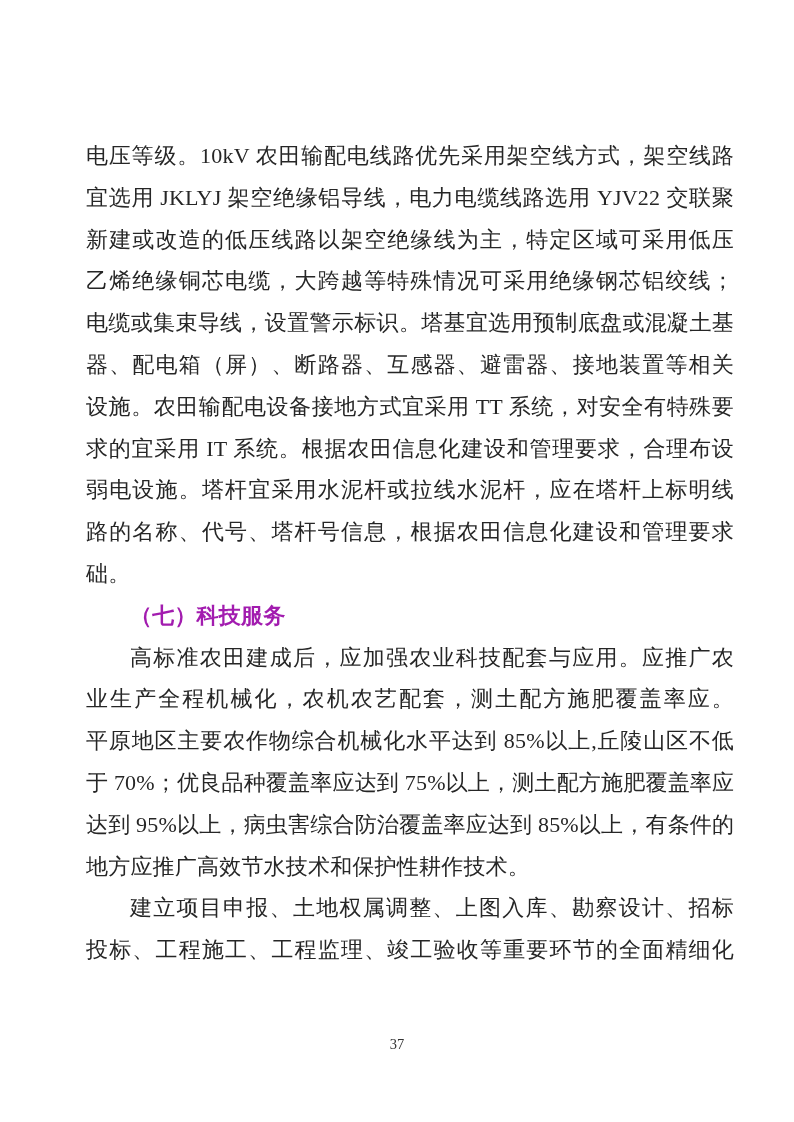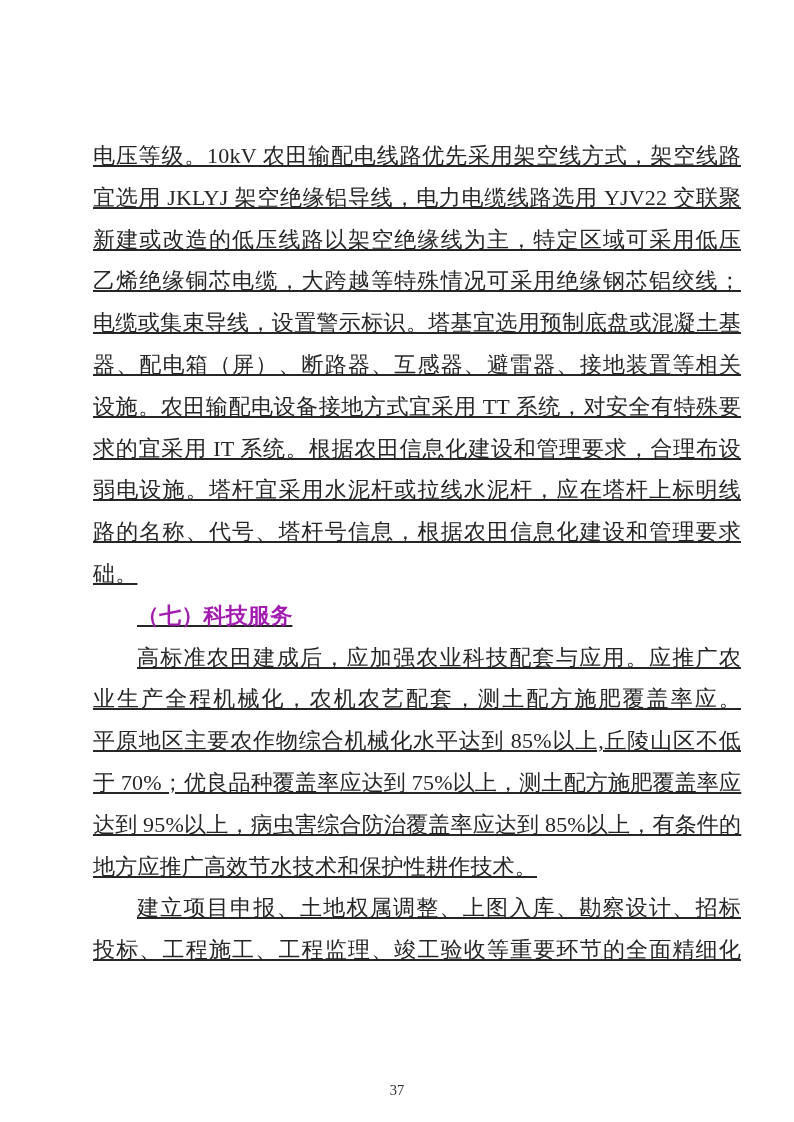--- a/index.html
+++ b/index.html
@@ -11,24 +11,23 @@
     position: relative;
     width: 794px;
     height: 1122px;
     background: #ffffff;
     overflow: hidden;
     font-family: "Liberation Serif", "DejaVu Serif", serif;
     color: #262626;
   }
   .body-text {
     position: absolute;
-    left: 93px;
+    left: 86px;
     top: 135px;
     width: 648px;
-    text-decoration: underline;
   }
   .ln {
     font-size: 22px;
     line-height: 41.8px;
     height: 41.8px;
     white-space: nowrap;
     text-align: justify;
     text-align-last: justify;
     text-justify: inter-ideograph;
     letter-spacing: 0.2px;
@@ -49,21 +48,20 @@
   }
   .page-number {
     position: absolute;
     left: 0;
     top: 1036px;
     width: 100%;
     text-align: center;
     font-size: 14.5px;
     color: #333333;
     font-family: "Liberation Serif", "DejaVu Serif", serif;
-    margin-top: 46px;
   }
 </style>
 </head>
 <body>
 
 <div class="page">
   <div class="body-text">
     <div class="ln">电压等级。10kV 农田输配电线路优先采用架空线方式，架空线路</div>
     <div class="ln">宜选用 JKLYJ 架空绝缘铝导线，电力电缆线路选用 YJV22 交联聚</div>
     <div class="ln">新建或改造的低压线路以架空绝缘线为主，特定区域可采用低压</div>

